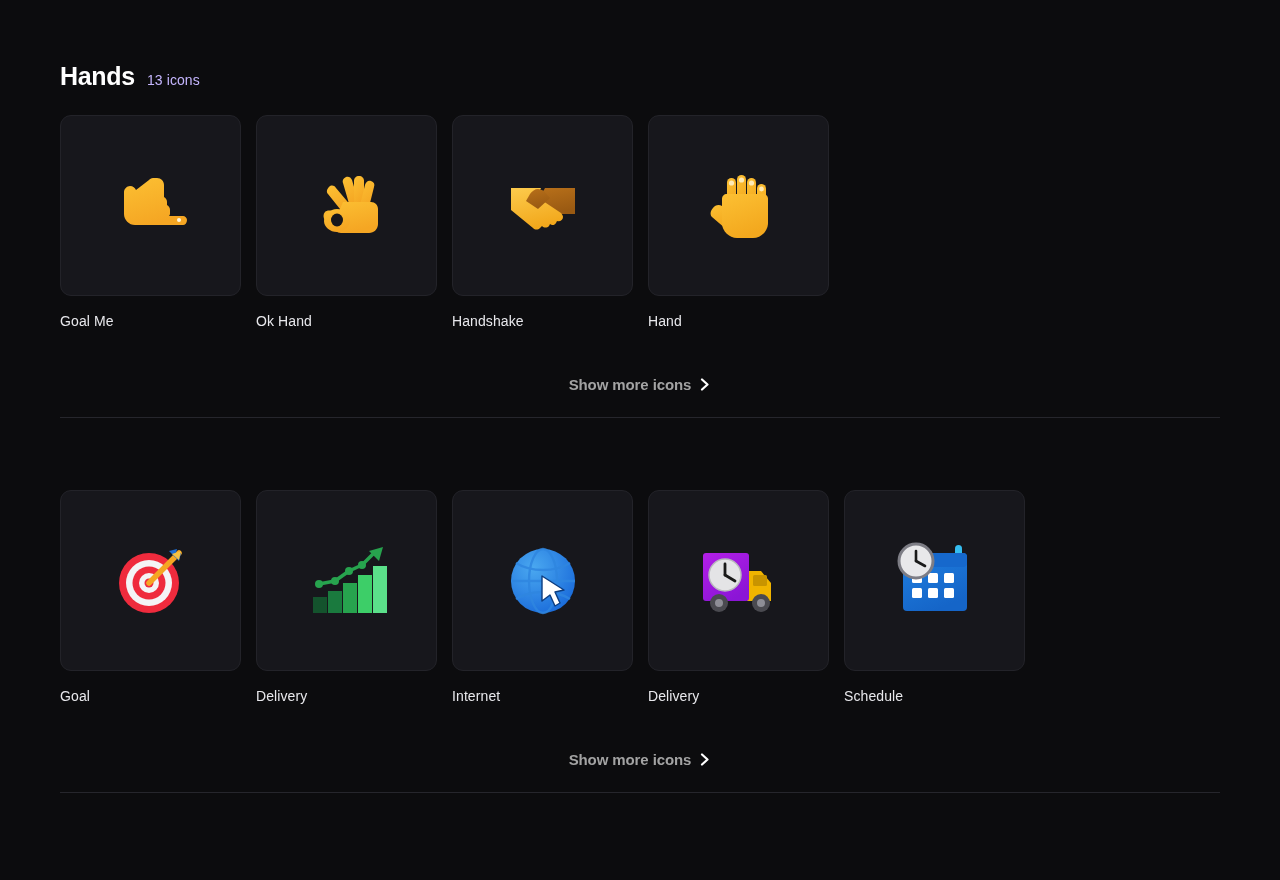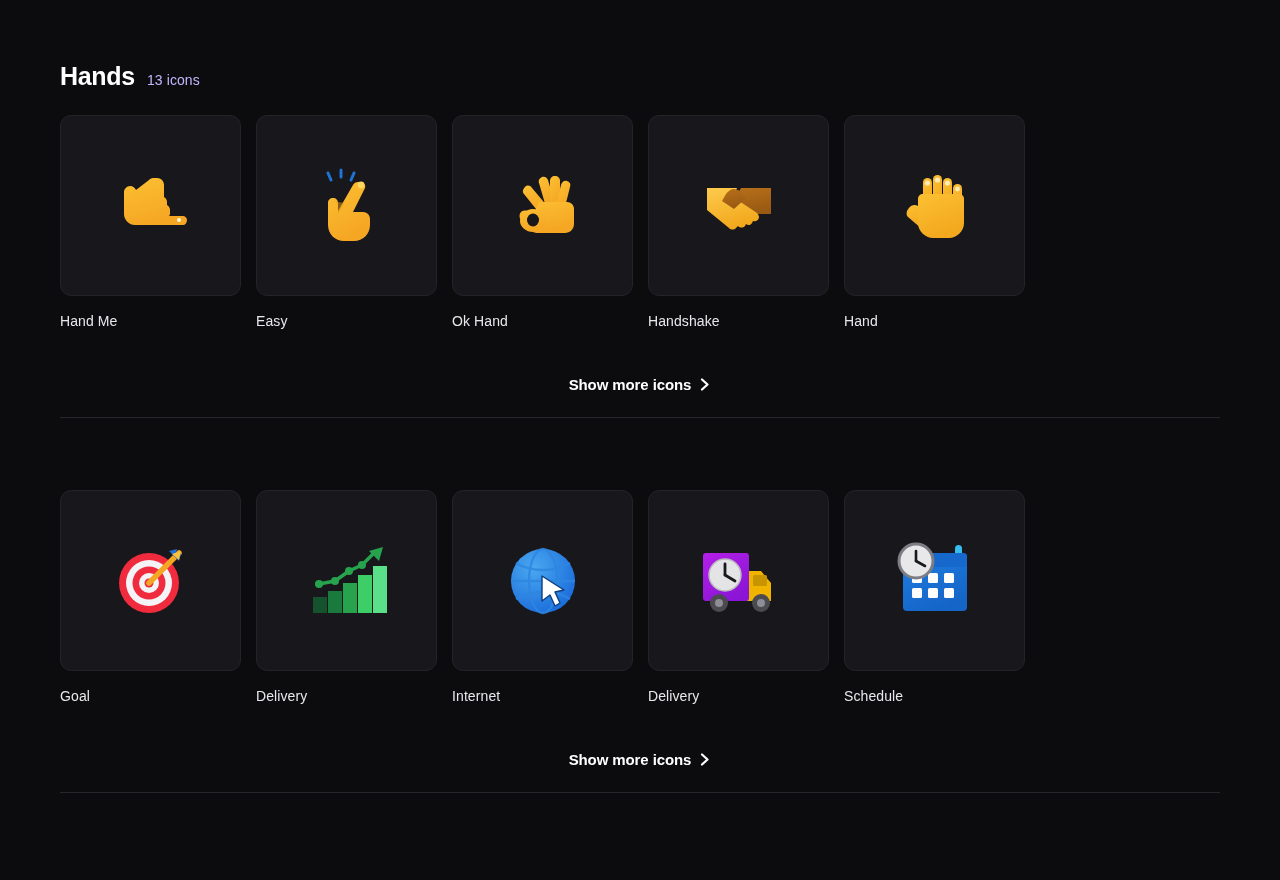--- a/index.html
+++ b/index.html
@@ -74,21 +74,21 @@
     display: flex;
     justify-content: center;
     margin-top: 47px;
   }
   .show-more {
     display: inline-flex;
     align-items: center;
     gap: 9px;
     font-size: 15px;
     font-weight: bold;
-    color: #ffffff;
+    color: #a3a3a3;
     letter-spacing: -0.1px;
     cursor: pointer;
     background: none;
     border: none;
     font-family: "Liberation Sans", sans-serif;
   }
   .chev { display: block; }
 
   .divider {
     width: 1160px;
@@ -120,44 +120,23 @@
             <defs>
                 <linearGradient id="gOr" x1="0" y1="0" x2="0.4" y2="1">
               <stop offset="0" stop-color="#fcc033"></stop>
                   <stop offset="1" stop-color="#f5a623"></stop>
                 </linearGradient>
               </defs>
             <path d="M54 20c4 0 7 3 7 7l0 12c2 1 3 3 3 5l0 3c2 1 3 3 3 5l0 3c0 1 0 2-1 3l14 0c2 0 4 2 4 4 0 3-2 5-4 5l-48 0c-6 0-11-5-11-11l0-22c0-3 3-6 6-6 3 0 5 2 6 4l13-10c1-1 2-2 4-2z" fill="url(#gOr)"></path>
             <circle cx="76" cy="62" r="2" fill="#fff8e0"></circle>
           </svg>
         </div>
-        <div class="icon-label">Hand Me</div>
-      </div>
-
-      <div class="icon-cell">
-        <div class="icon-card">
-          <svg width="96" height="96" viewBox="0 0 96 96">
-            <defs>
-                <linearGradient id="gOr2" x1="0" y1="0" x2="0.4" y2="1">
-              <stop offset="0" stop-color="#fcc033"></stop>
-                  <stop offset="1" stop-color="#f5a623"></stop>
-                </linearGradient>
-              </defs>
-            <g stroke="#1f73d4" stroke-width="3" stroke-linecap="round">
-              <line x1="32" y1="22" x2="29" y2="15"></line>
-              <line x1="42" y1="19" x2="42" y2="12"></line>
-              <line x1="52" y1="22" x2="55" y2="15"></line>
-            </g>
-            <path d="M62 24c3 0 5 3 4 6l-12 24 10 0c4 0 7 3 7 7l0 6c0 9-7 16-16 16l-10 0c-9 0-16-7-16-16l0-22c0-3 2-5 5-5 3 0 5 2 5 5l0 8 15-26c1-2 3-3 5-3z" fill="url(#gOr2)"></path>
-            <path d="M34 43c3 0 5 2 5 5l0 8 6-11z" fill="#e09416" opacity="0.55"></path>
-            <circle cx="62" cy="27" r="3.4" fill="#fdd65e"></circle>
-          </svg>
-        </div>
-        <div class="icon-label">Easy</div>
-      </div>
+        <div class="icon-label">Goal Me</div>
+      </div>
+
 
       <div class="icon-cell">
         <div class="icon-card">
           <svg width="96" height="96" viewBox="0 0 96 96">
             <defs>
                 <linearGradient id="gOr3" x1="0" y1="0" x2="0.4" y2="1">
               <stop offset="0" stop-color="#fcc033"></stop>
                   <stop offset="1" stop-color="#f5a623"></stop>
                 </linearGradient>
               </defs>

